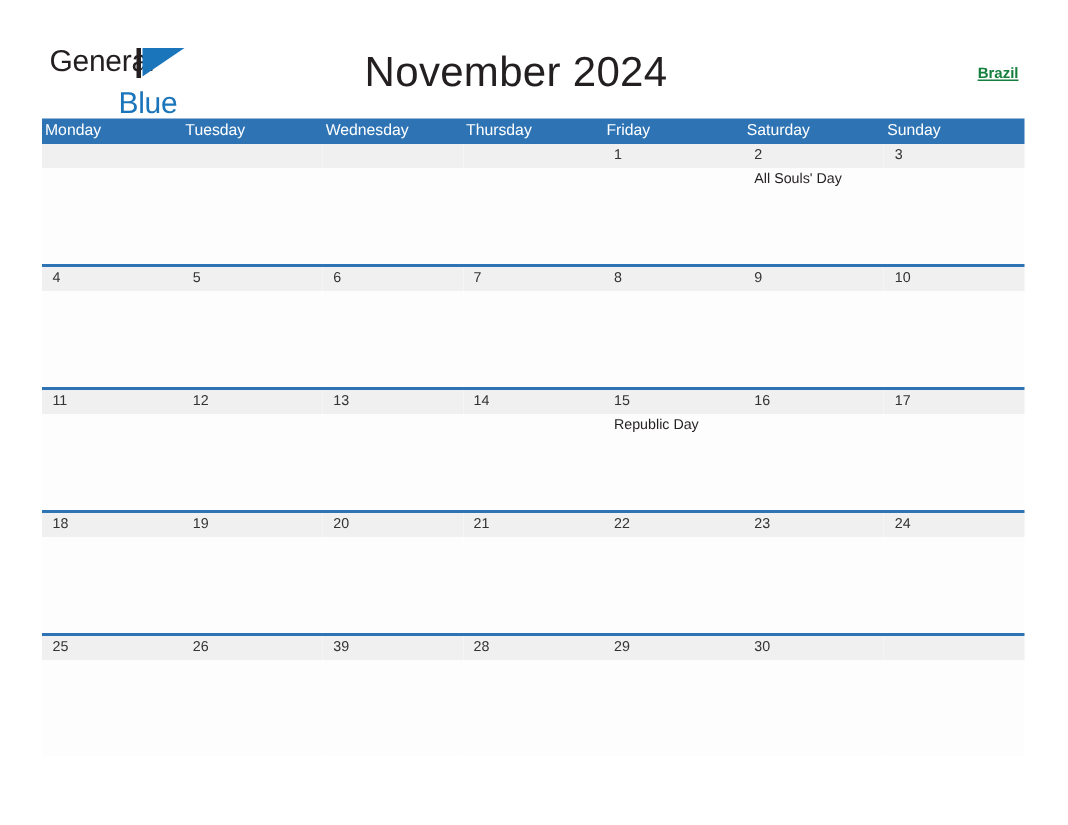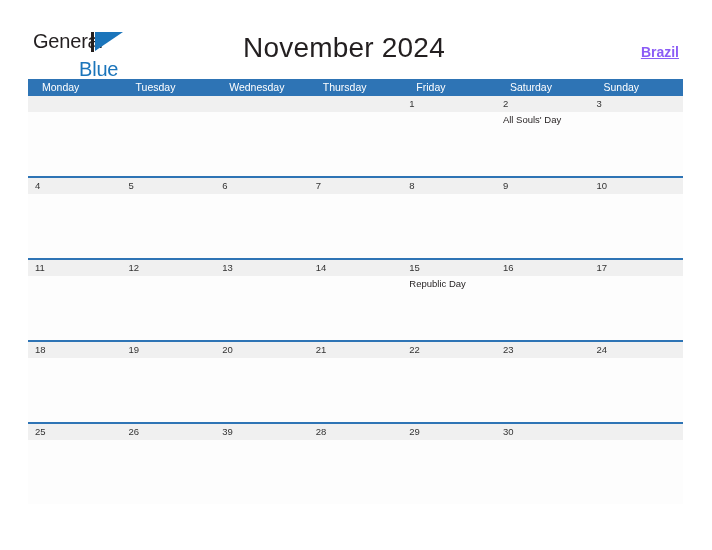--- a/index.html
+++ b/index.html
@@ -80,23 +80,23 @@
     font-size: 28px;
     color: #231f20;
     font-family: "Liberation Sans", sans-serif;
     letter-spacing: 0.2px;
   }
 
   #country-label {
     position: absolute;
     right: 33px;
     top: 44px;
-    font-size: 14px;
+    font-size: 10px;
     font-weight: bold;
-    color: #8b5cf6;
+    color: #15803d;
     font-family: "Liberation Sans", sans-serif;
     text-decoration: underline;
   }
 
   
   #calendar {
     position: absolute;
     left: 28px;
     top: 79px;
     width: 655px;
@@ -105,21 +105,21 @@
   .dow-row {
     display: flex;
     background: #2e74b5;
     height: 17px;
   }
   .dow-cell {
     flex: 1 1 0;
     color: #ffffff;
     font-size: 10.5px;
     line-height: 17px;
-    padding-left: 14px;
+    padding-left: 2px;
     box-sizing: border-box;
     white-space: nowrap;
     overflow: hidden;
   }
 
   .week-row {
     border-top: 2px solid #2e74b5;
   }
   .week-row:first-of-type {
     border-top: none;

